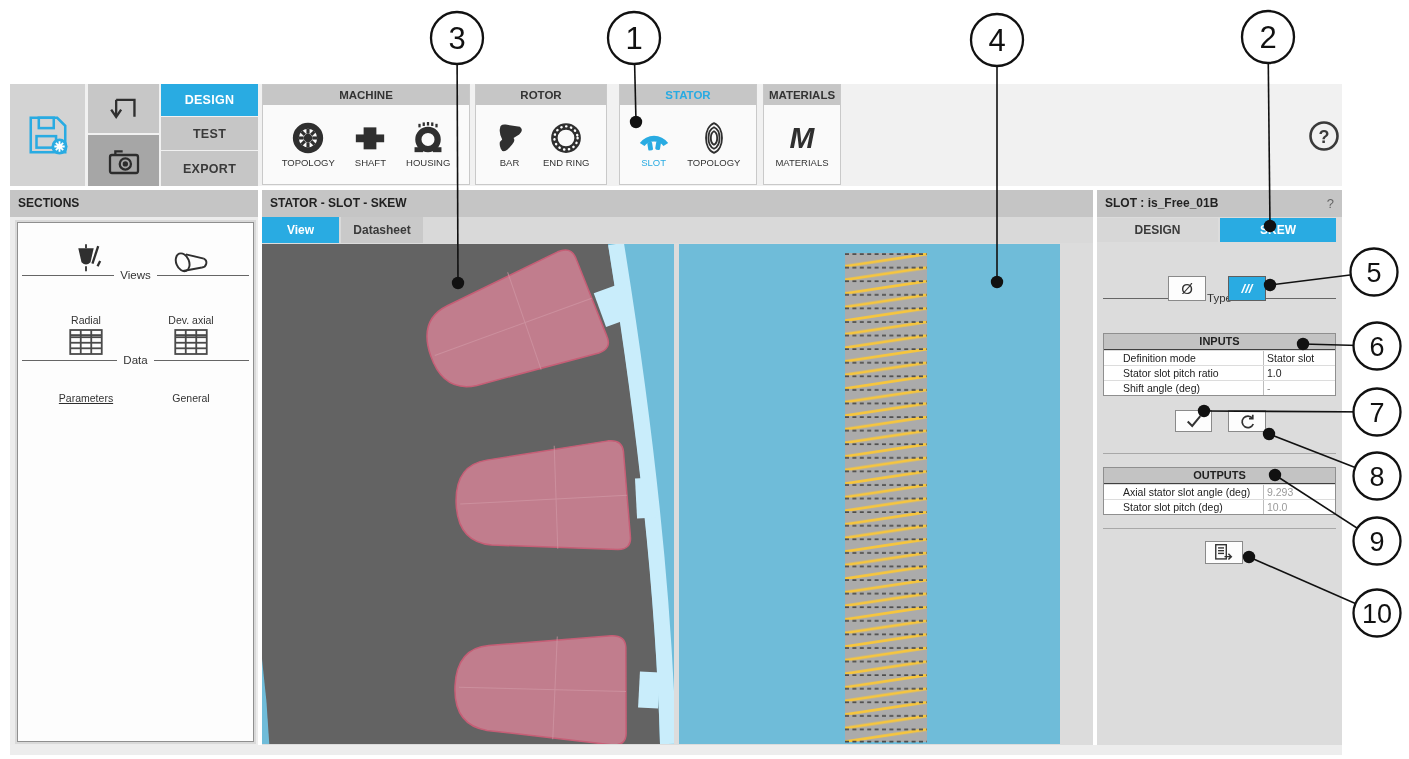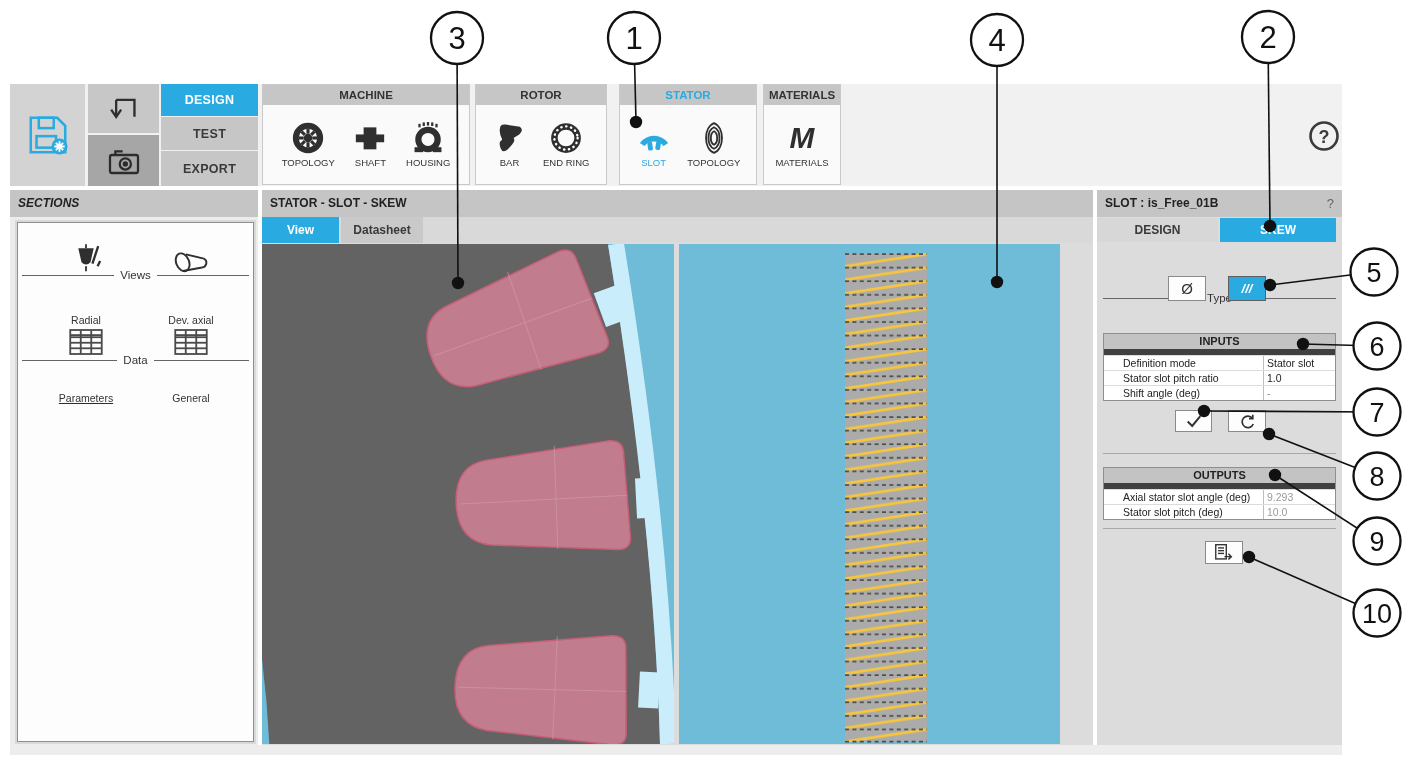--- a/index.html
+++ b/index.html
@@ -37,21 +37,21 @@
                   border:1px solid #8f8f8f;outline:2px solid #d9d9d9;box-sizing:border-box;}
   .legend{position:absolute;left:4px;right:4px;display:flex;align-items:center;gap:6px;
           font-size:11.5px;color:#333;margin-top:46px;}
   .legend::before,.legend::after{content:"";flex:1;border-top:1px solid #666;}
   .sitem{position:absolute;width:100px;display:flex;flex-direction:column;align-items:center;gap:3px;cursor:pointer;}
   .sitem .tlabel{font-size:10.5px;color:#333;margin-top:32px;}
 
   
   #rpanel{left:1087px;top:106px;width:245px;height:555px;background:#dcdcdc;}
   .ptable{position:absolute;border:1px solid #8f8f8f;background:#fff;box-sizing:border-box;}
-  .thead{height:15px;background:#c3c3c3;border-bottom:6px solid #404040;text-align:center;
+  .thead{height:15px;background:#c3c3c3;border-bottom:1px solid #404040;text-align:center;
          font-weight:bold;font-size:11px;line-height:15px;color:#222;}
   .prow{display:flex;height:14px;line-height:14px;font-size:10.5px;border-top:1px solid #dcdcdc;}
   .prow:first-of-type{border-top:none;}
   .plabel{flex:1;padding-left:19px;color:#222;white-space:nowrap;overflow:hidden;}
   .pval{width:68px;border-left:1px solid #bdbdbd;padding-left:3px;color:#222;}
   .pval.ro{color:#9b9b9b;}
   .sqbtn{position:absolute;background:#fdfdfd;border:1.5px solid #8a8a8a;display:flex;
          align-items:center;justify-content:center;cursor:pointer;box-sizing:border-box;}
   .sqbtn.on{background:#29abe2;border-color:#5f5f5f;}
   .hr{position:absolute;height:1px;background:#a8a8a8;}
@@ -214,21 +214,21 @@
       </div>
     </div>
 
     <div class="abs tb-btn" style="left:1296px;top:34px;width:36px;height:36px;">
       <svg width="34" height="34" viewBox="0 0 34 34">
         <circle cx="17" cy="17" r="13.5" fill="none" stroke="#3a3a3a" stroke-width="2.6"></circle>
         <text x="17" y="24" text-anchor="middle" font-size="18" font-weight="bold" fill="#3a3a3a" font-family="'Liberation Sans',sans-serif">?</text>
       </svg>
     </div>
 
-    <div class="abs bar" style="left:0;top:106px;width:248px;height:27px;font-style:italic;">SECTIONS</div>
+    <div class="abs bar" style="left:0;top:106px;width:248px;height:27px;">SECTIONS</div>
     <div class="abs" id="sections-body">
       <div id="sections-panel">
         <div class="legend" style="top:0;">
           <span>Views</span>
         </div>
         <div class="sitem" style="left:18px;top:20px;">
           <svg width="34" height="36" viewBox="0 0 26 28">
             <path d="M7 4 L19 4 L16.5 15 Q13 18.5 9.5 15 Z" fill="#2f2f2f"></path>
             <line x1="13" y1="1" x2="13" y2="4" stroke="#2f2f2f" stroke-width="1.4"></line>
             <line x1="13" y1="18" x2="13" y2="22" stroke="#2f2f2f" stroke-width="1.4"></line>

